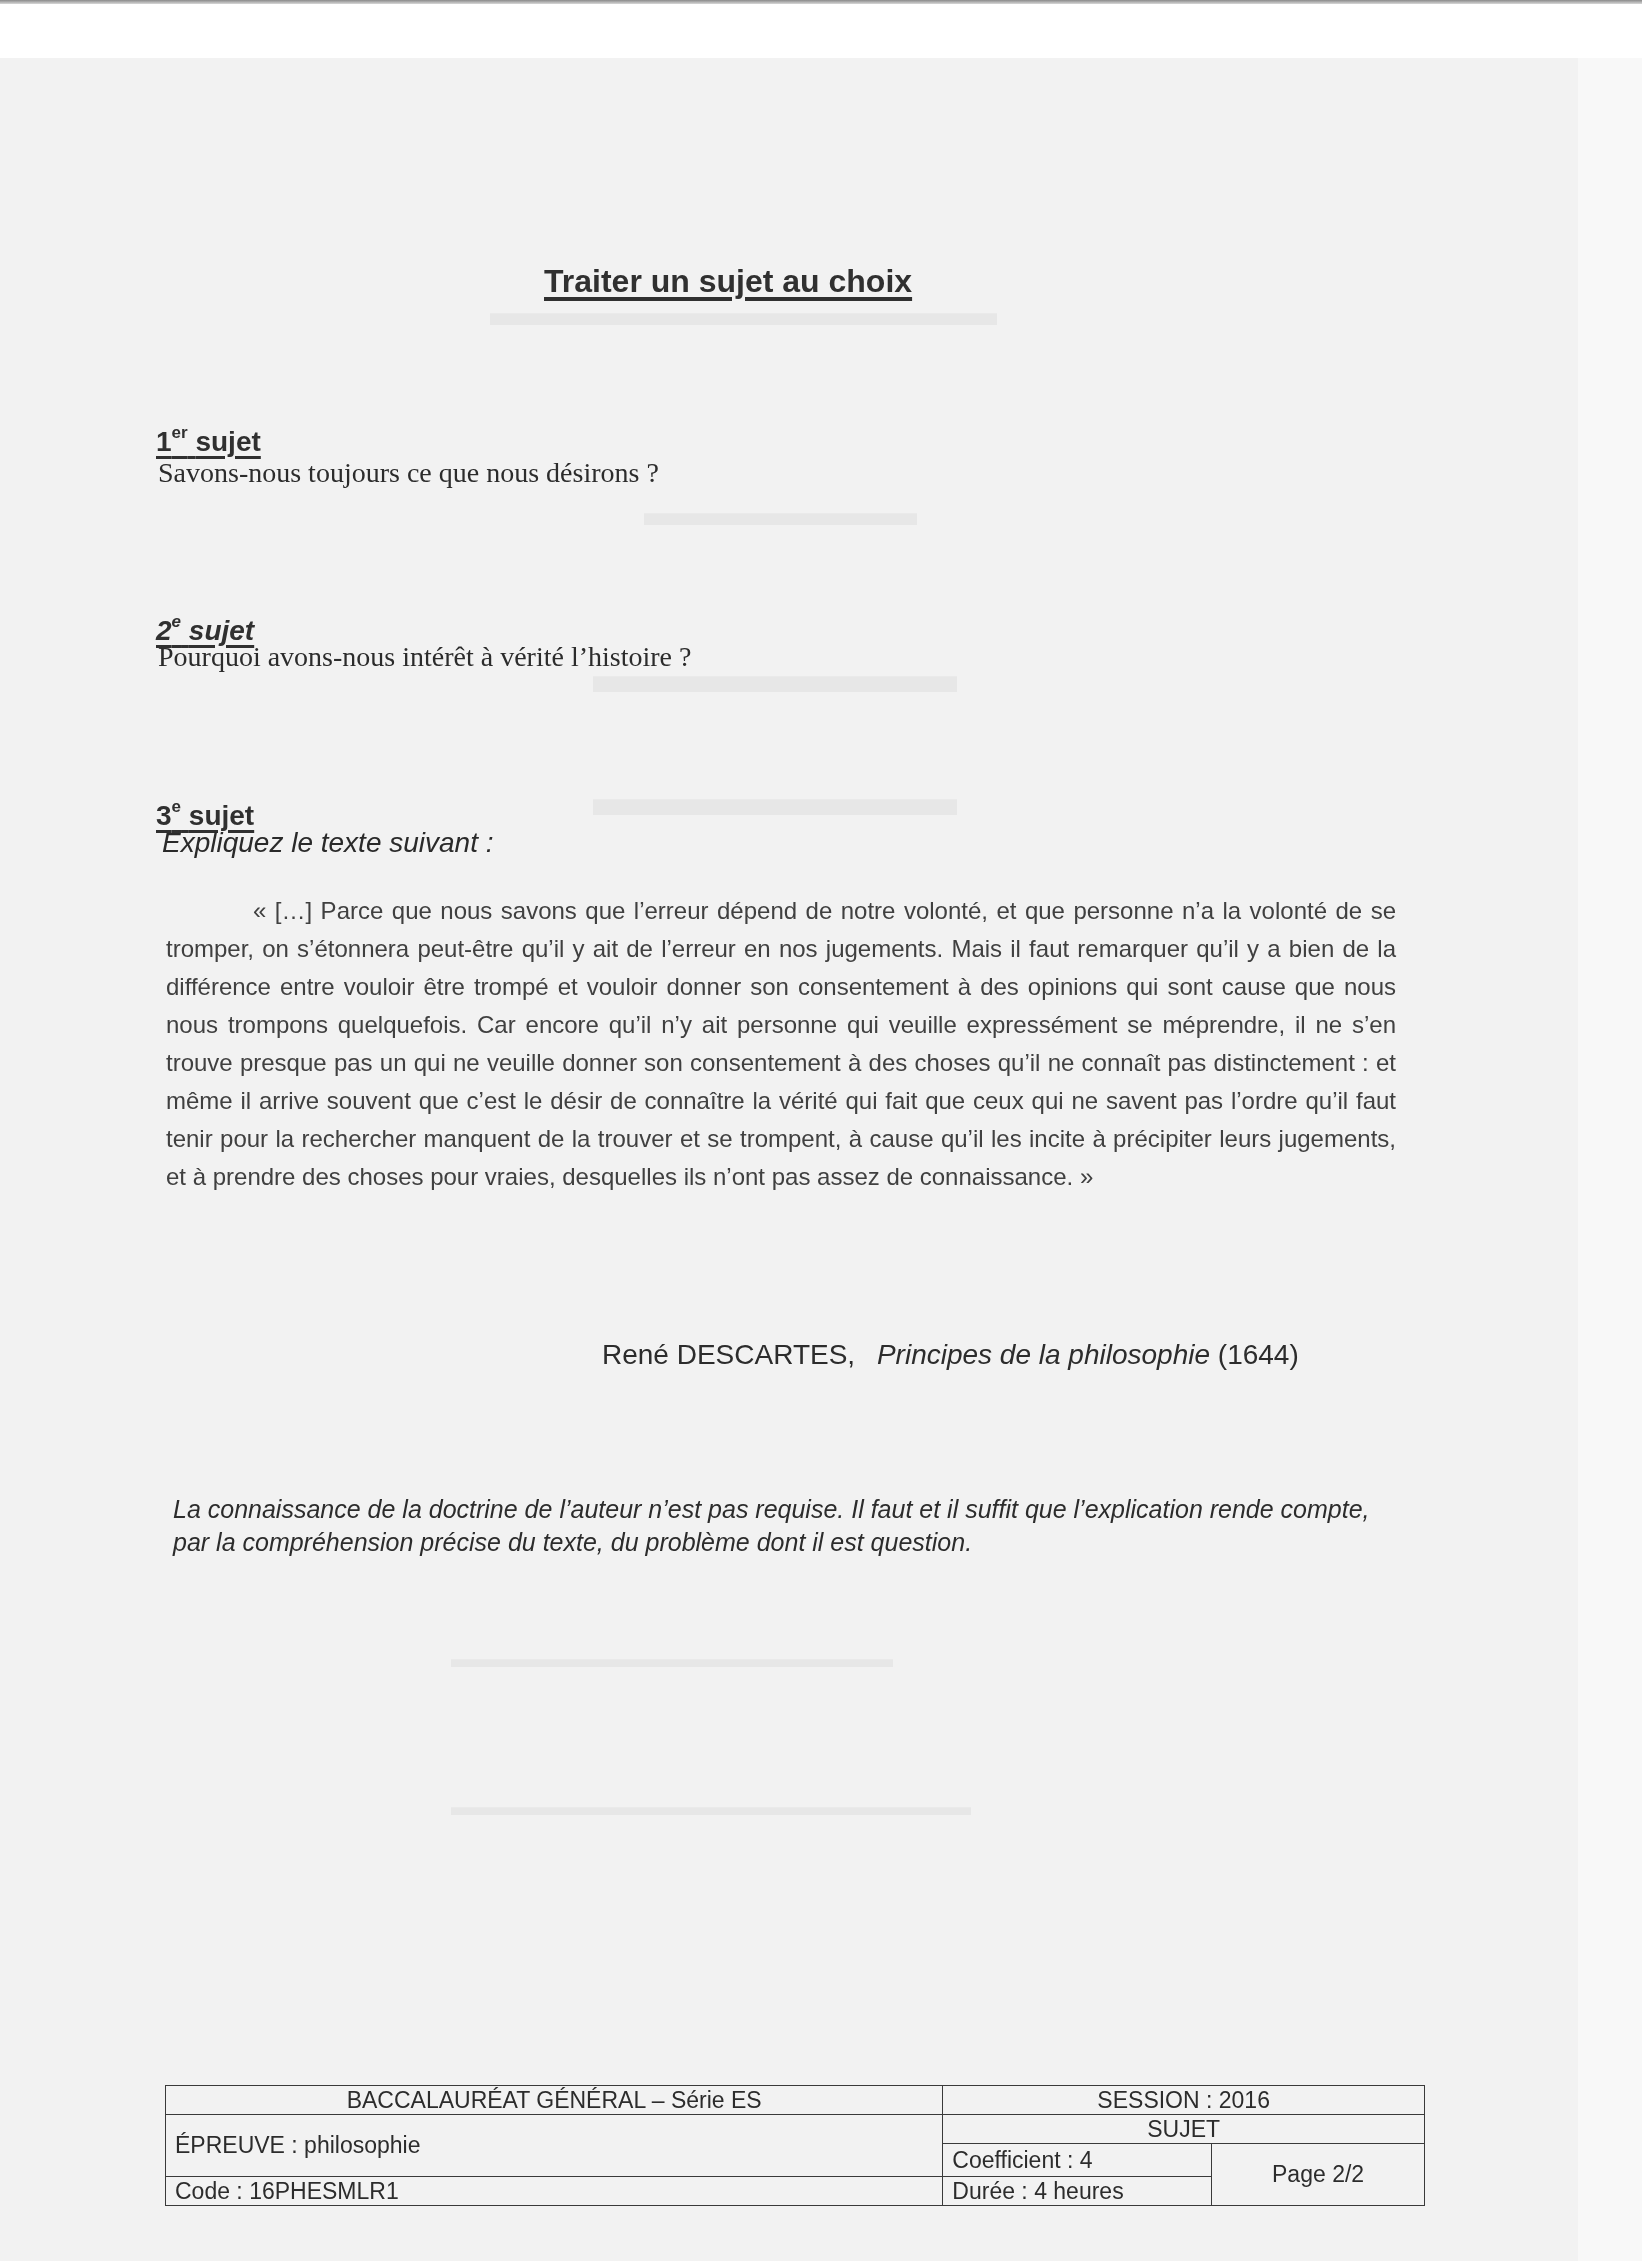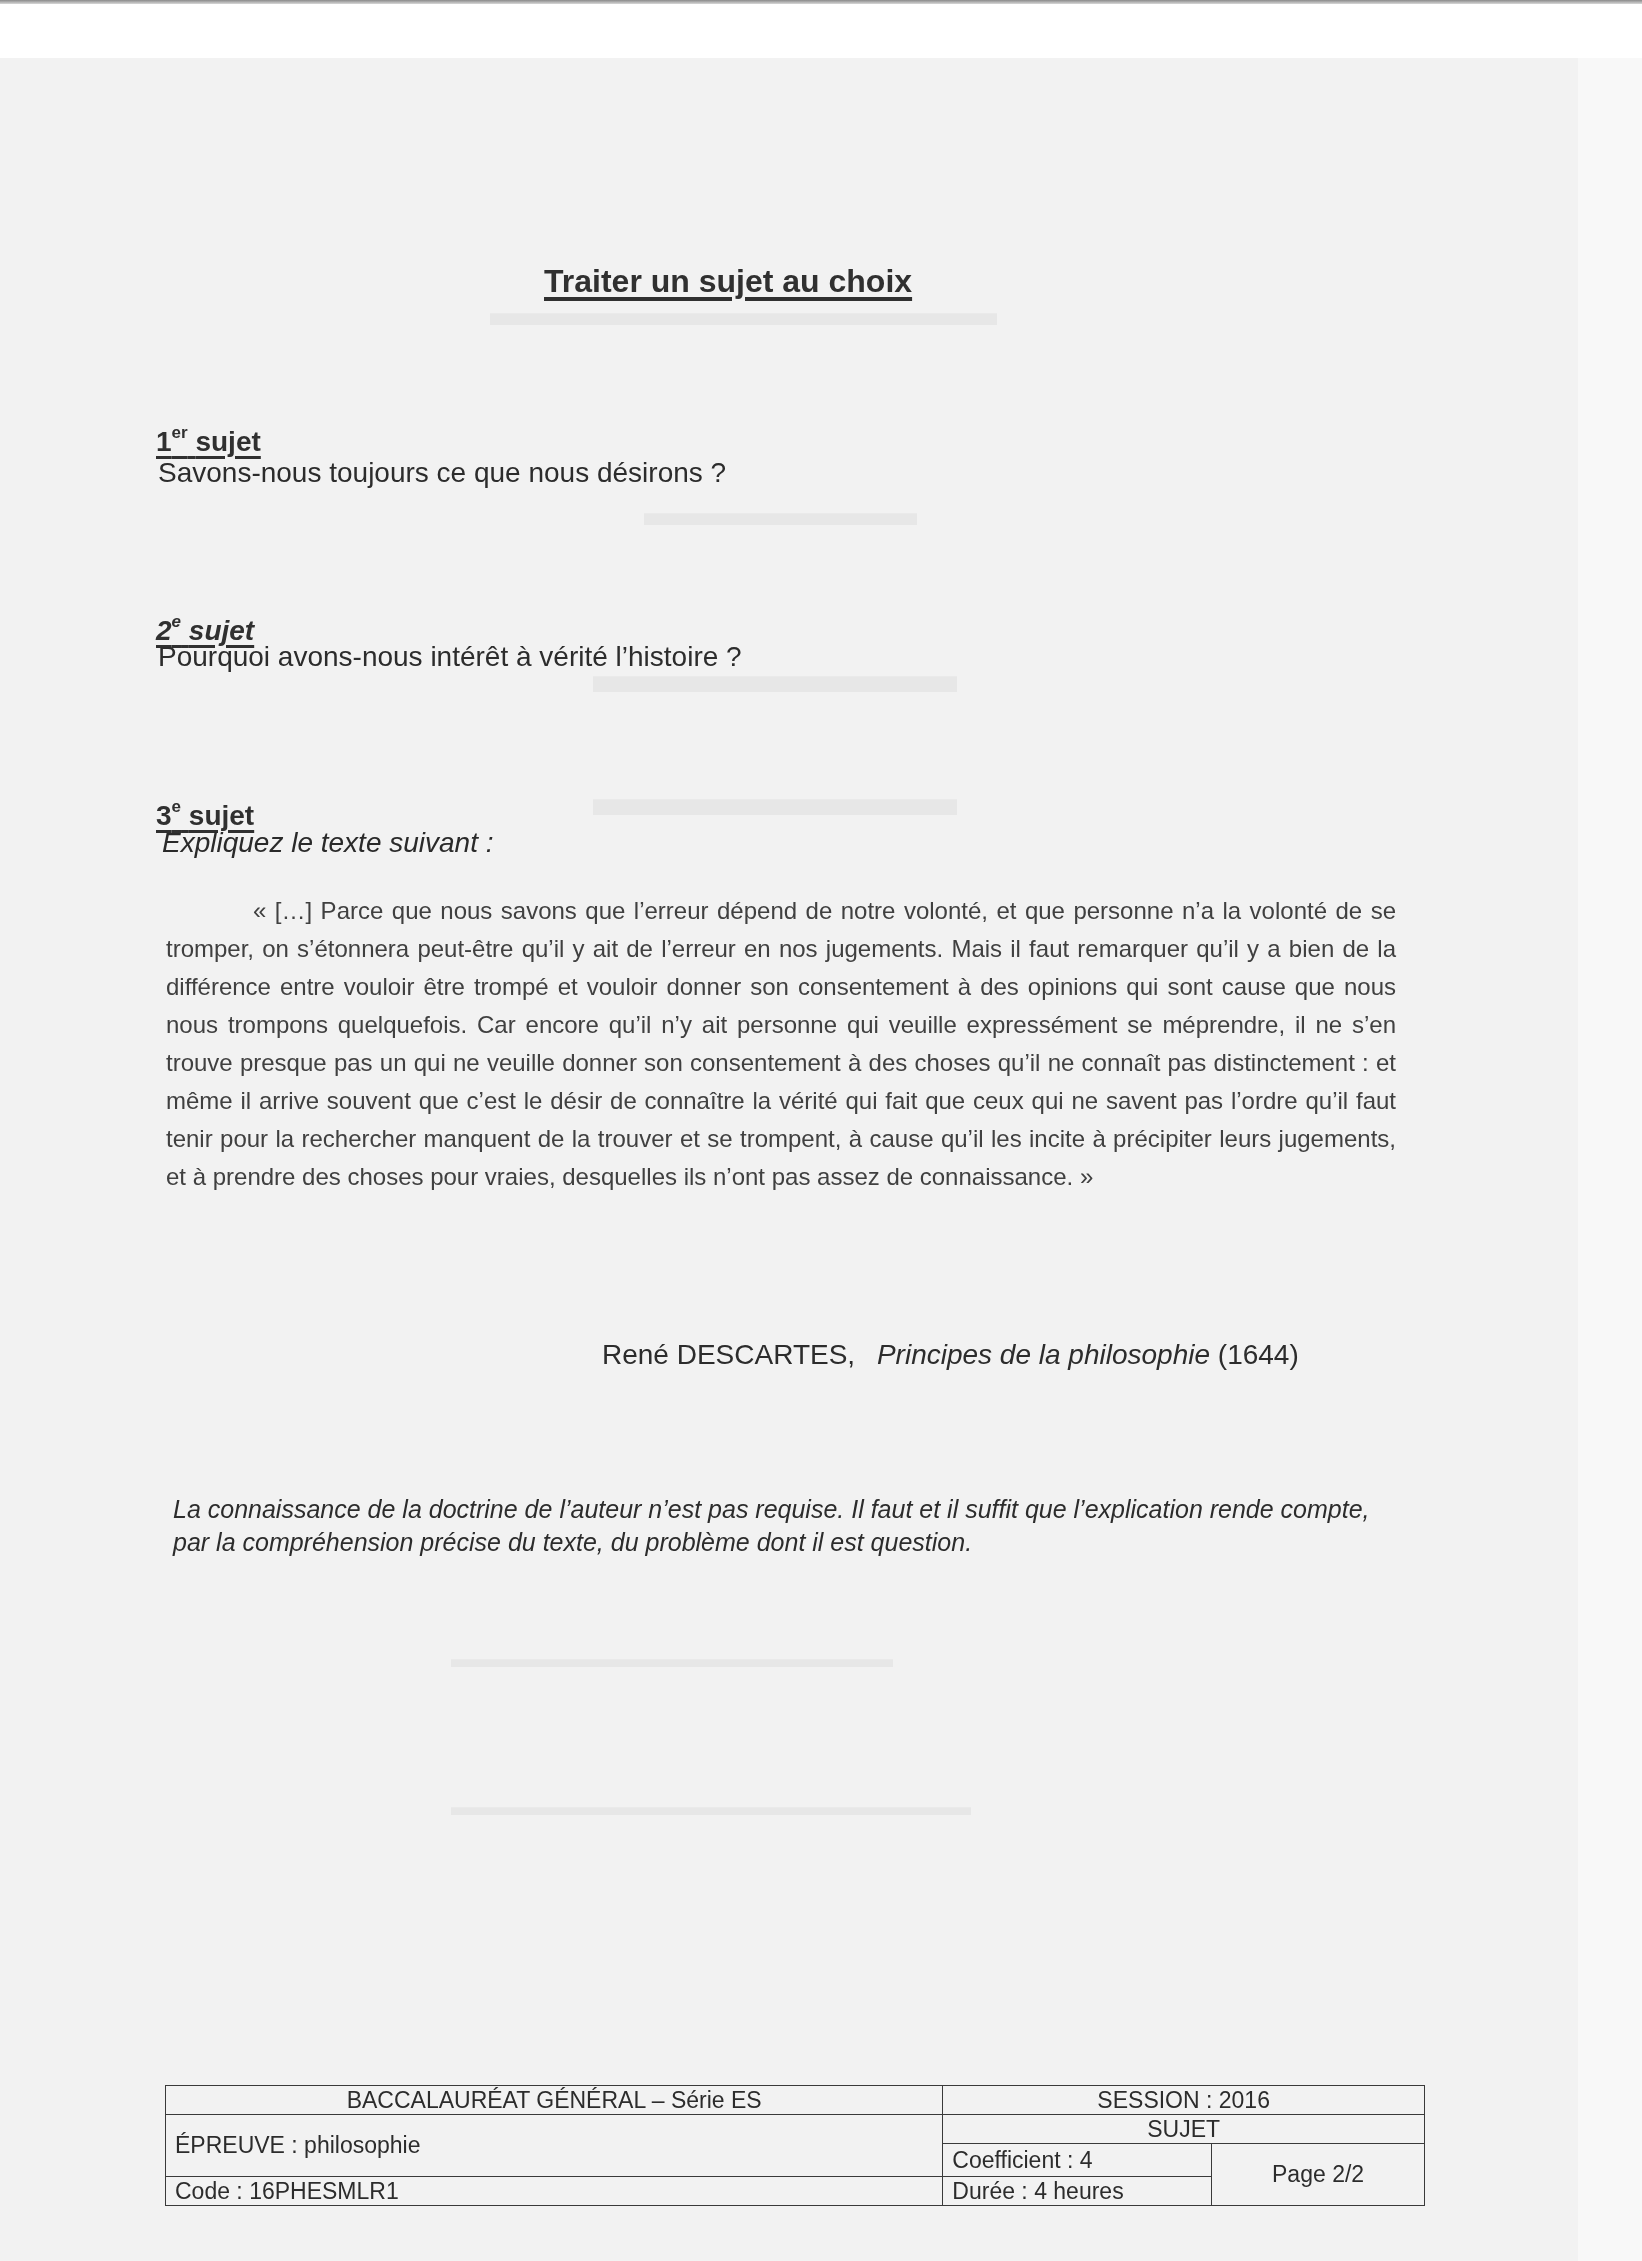--- a/index.html
+++ b/index.html
@@ -30,21 +30,21 @@
       font-size: 32px; font-weight: bold; color: #303030;
       text-decoration: underline; text-decoration-thickness: 3.9px; text-underline-offset: 5.2px;
     }
     .subject-head {
       position: absolute; left: 156px;
       font-size: 28px; font-weight: bold; color: #303030;
       text-decoration: underline; text-decoration-thickness: 3.2px; text-underline-offset: 4.5px; margin-top: 40px;
     }
     .subject-head sup { font-size: 17px; vertical-align: 13px; text-decoration: none; }
     .question {
-      position: absolute; left: 158px; font-size: 28px; color: #2c2c2c;
+      position: absolute; left: 158px; font-size: 28px; color: #2c2c2c; font-family: Liberation Serif, serif;
     }
     .intro { position: absolute; left: 162px; top: 827px; font-size: 28px; font-style: italic; }
     .quote {
       position: absolute; left: 166px; top: 892px; width: 1230px;
       font-size: 24px; line-height: 38px; text-align: justify; color: #404040;
     }
     .quote p { margin: 0; text-indent: 87px; }
     .citation {
       position: absolute; left: 602px; top: 1339px; font-size: 28px; color: #2c2c2c;
     }

